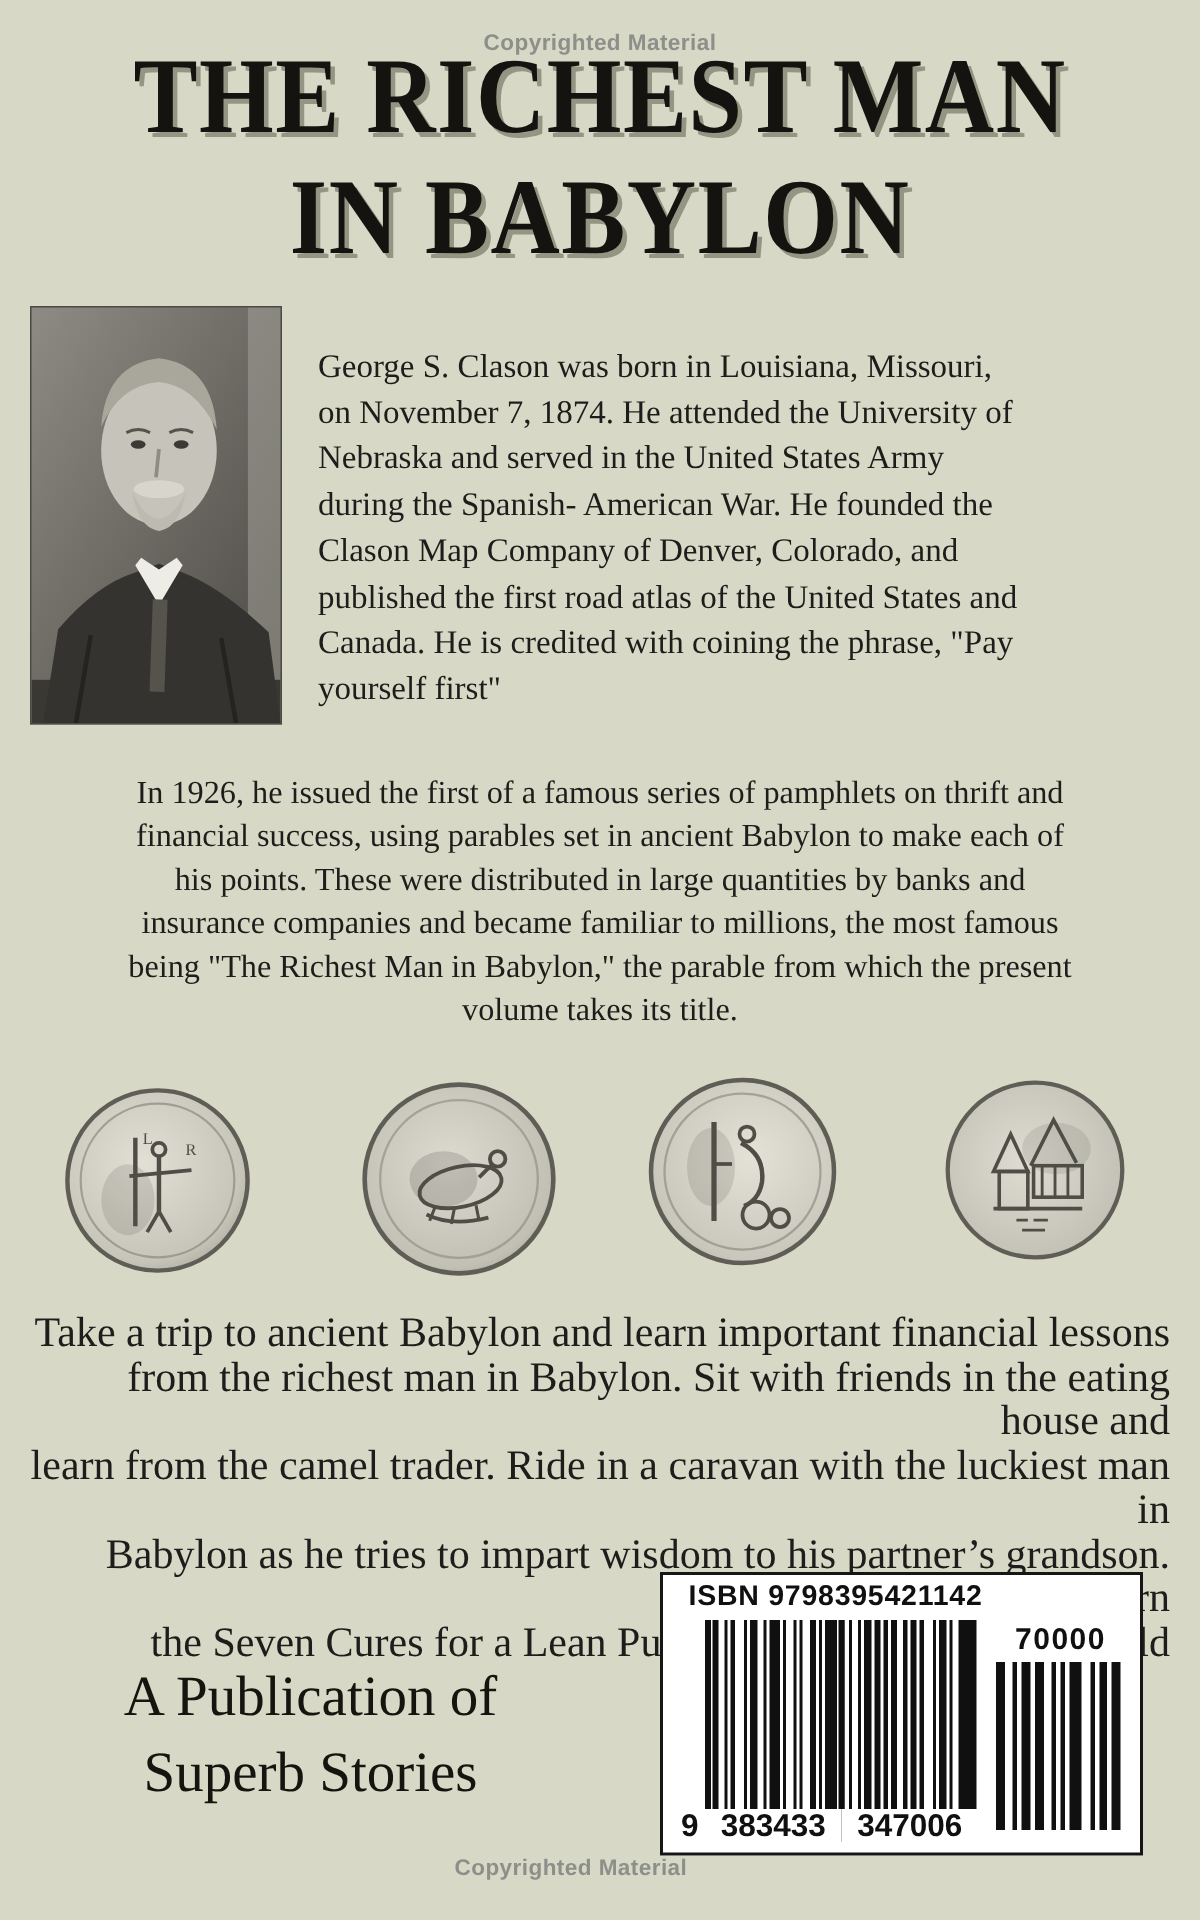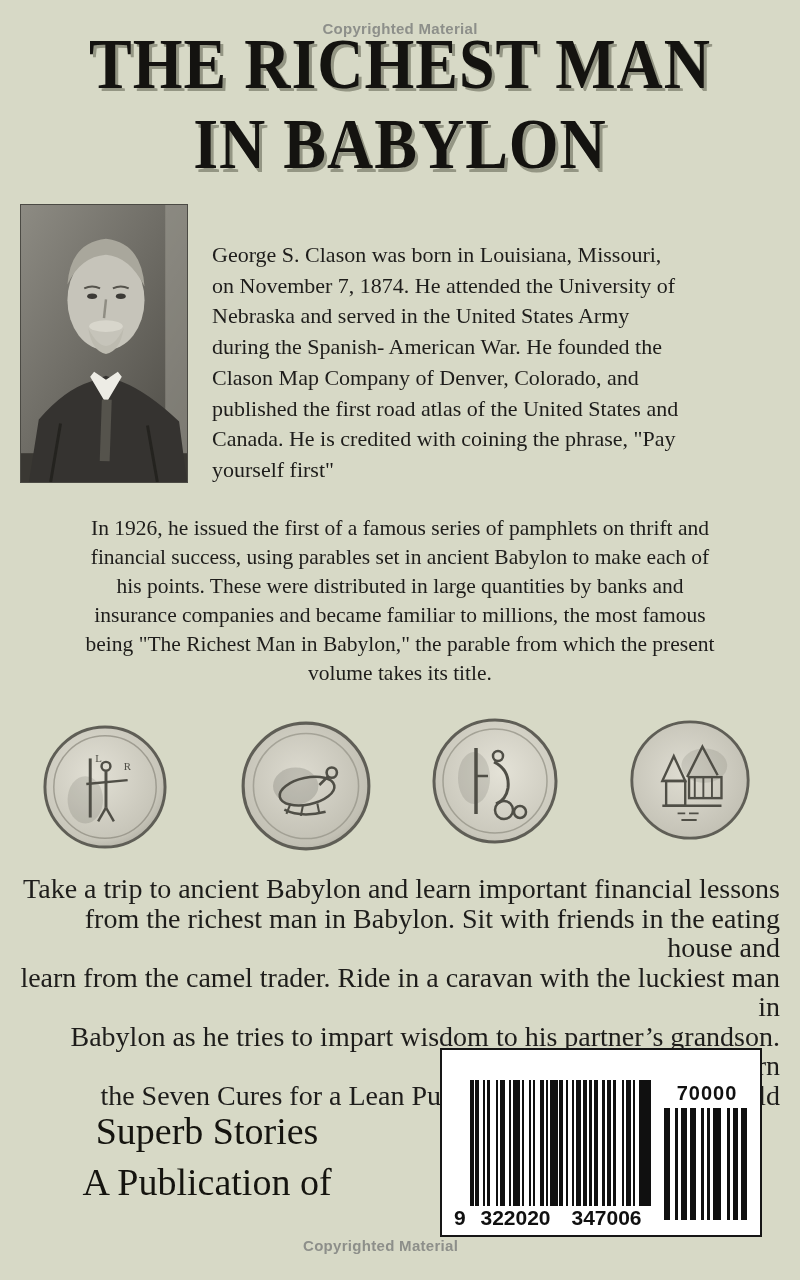--- a/index.html
+++ b/index.html
@@ -20,21 +20,21 @@
     transform:scaleY(1.12);transform-origin:top center;
     text-shadow:3px 3px 0 rgba(125,127,110,.75);
     color:#141310;
   }
   .photo{
     position:absolute;left:20px;top:204px;width:168px;height:279px;
     border:1px solid #4b4a44;box-sizing:border-box;background:#6e6c66;
   }
   .photo svg{display:block;width:100%;height:100%;}
   .bio{
-    position:absolute;left:212px;top:240px;width:582px;
+    position:absolute;left:212px;top:229px;width:582px;
     font-size:22px;line-height:30.7px;white-space:pre-line;
   }
   .para-mid{
     position:absolute;left:22px;top:514px;width:756px;text-align:center;
     font-size:21.5px;line-height:29px;white-space:pre-line;
   }
   .para-bottom{
     position:absolute;left:20px;top:874px;width:760px;text-align:right;
     font-size:28px;line-height:29.5px;white-space:pre-line;
   }
@@ -218,20 +218,21 @@
     </svg>
   </div>
 
   <div class="para-bottom">Take a trip to ancient Babylon and learn important financial lessons
 from the richest man in Babylon. Sit with friends in the eating house and
 learn from the camel trader. Ride in a caravan with the luckiest man in
 Babylon as he tries to impart wisdom to his partner’s grandson. Learn
 the Seven Cures for a Lean Purse and the Five Laws of Gold</div>
 
   <div class="barcode-box">
+    <div class="isbn-label">ISBN 9798395421142</div>
     <div class="main-code">
       <div class="main-bars" id="main-bars">
           <div class="b" style="flex-grow: 2;"></div>
           <div class="s" style="flex-grow: 1;"></div>
           <div class="b" style="flex-grow: 1;"></div>
           <div class="s" style="flex-grow: 2;"></div>
           <div class="b" style="flex-grow: 1;"></div>
           <div class="s" style="flex-grow: 1;"></div>
           <div class="b" style="flex-grow: 1;"></div>
           <div class="s" style="flex-grow: 3;"></div>
@@ -286,21 +287,21 @@
           <div class="b" style="flex-grow: 1;"></div>
         </div>
       <div class="guard" style="left:16px"></div>
       <div class="guard" style="left:21px"></div>
       <div class="guard" style="left:101px"></div>
       <div class="guard" style="left:106px"></div>
       <div class="guard" style="left:189px"></div>
       <div class="guard" style="left:194px"></div>
       <div class="digits">
         <span class="d-lead">9</span>
-        <span class="d-grp">322020</span>
+        <span class="d-grp">383433</span>
         <span class="d-grp">347006</span>
       </div>
     </div>
     <div class="supp">
       <div class="supp-label">70000</div>
       <div class="supp-bars" id="supp-bars">
           <div class="b" style="flex-grow: 2;"></div>
           <div class="s" style="flex-grow: 2;"></div>
           <div class="b" style="flex-grow: 1;"></div>
           <div class="s" style="flex-grow: 1;"></div>
@@ -318,19 +319,19 @@
           <div class="s" style="flex-grow: 1;"></div>
           <div class="b" style="flex-grow: 2;"></div>
           <div class="s" style="flex-grow: 1;"></div>
           <div class="b" style="flex-grow: 2;"></div>
           <div class="s" style="flex-grow: 1;"></div>
         </div>
     </div>
   </div>
 
   <div class="publisher">
+    <div>A Publication of</div>
     <div>Superb Stories</div>
-    <div>A Publication of</div>
   </div>
 
   <div class="watermark wm-bottom">Copyrighted Material</div>
 
 </div>
 
 </body></html>

